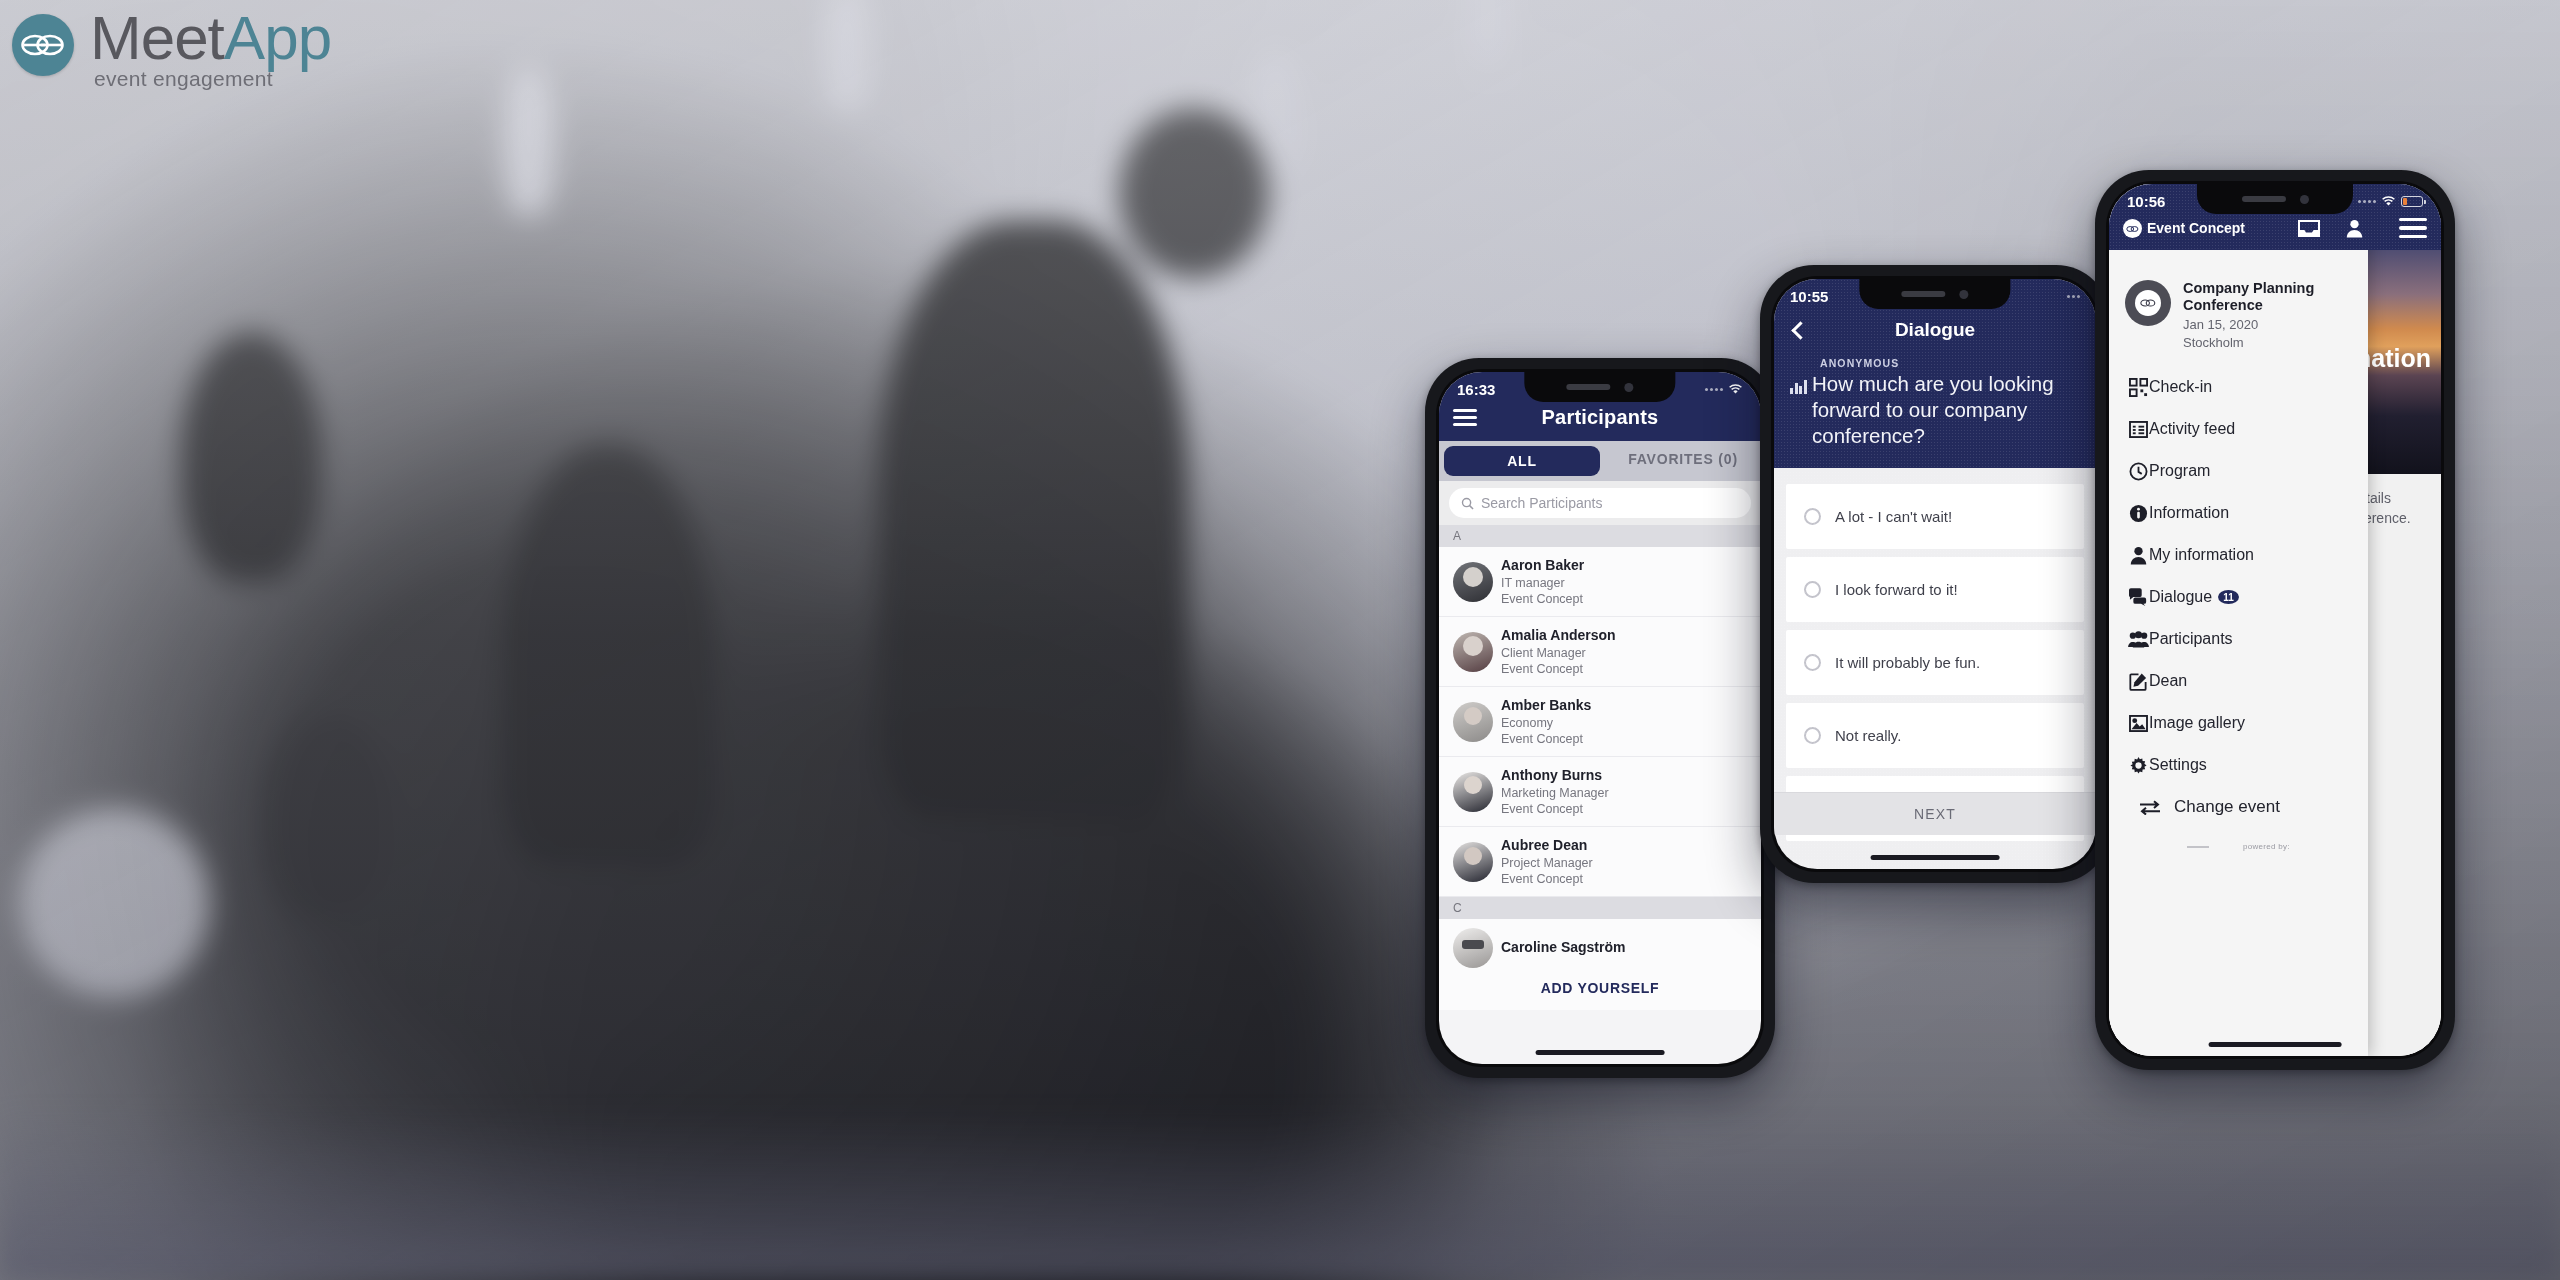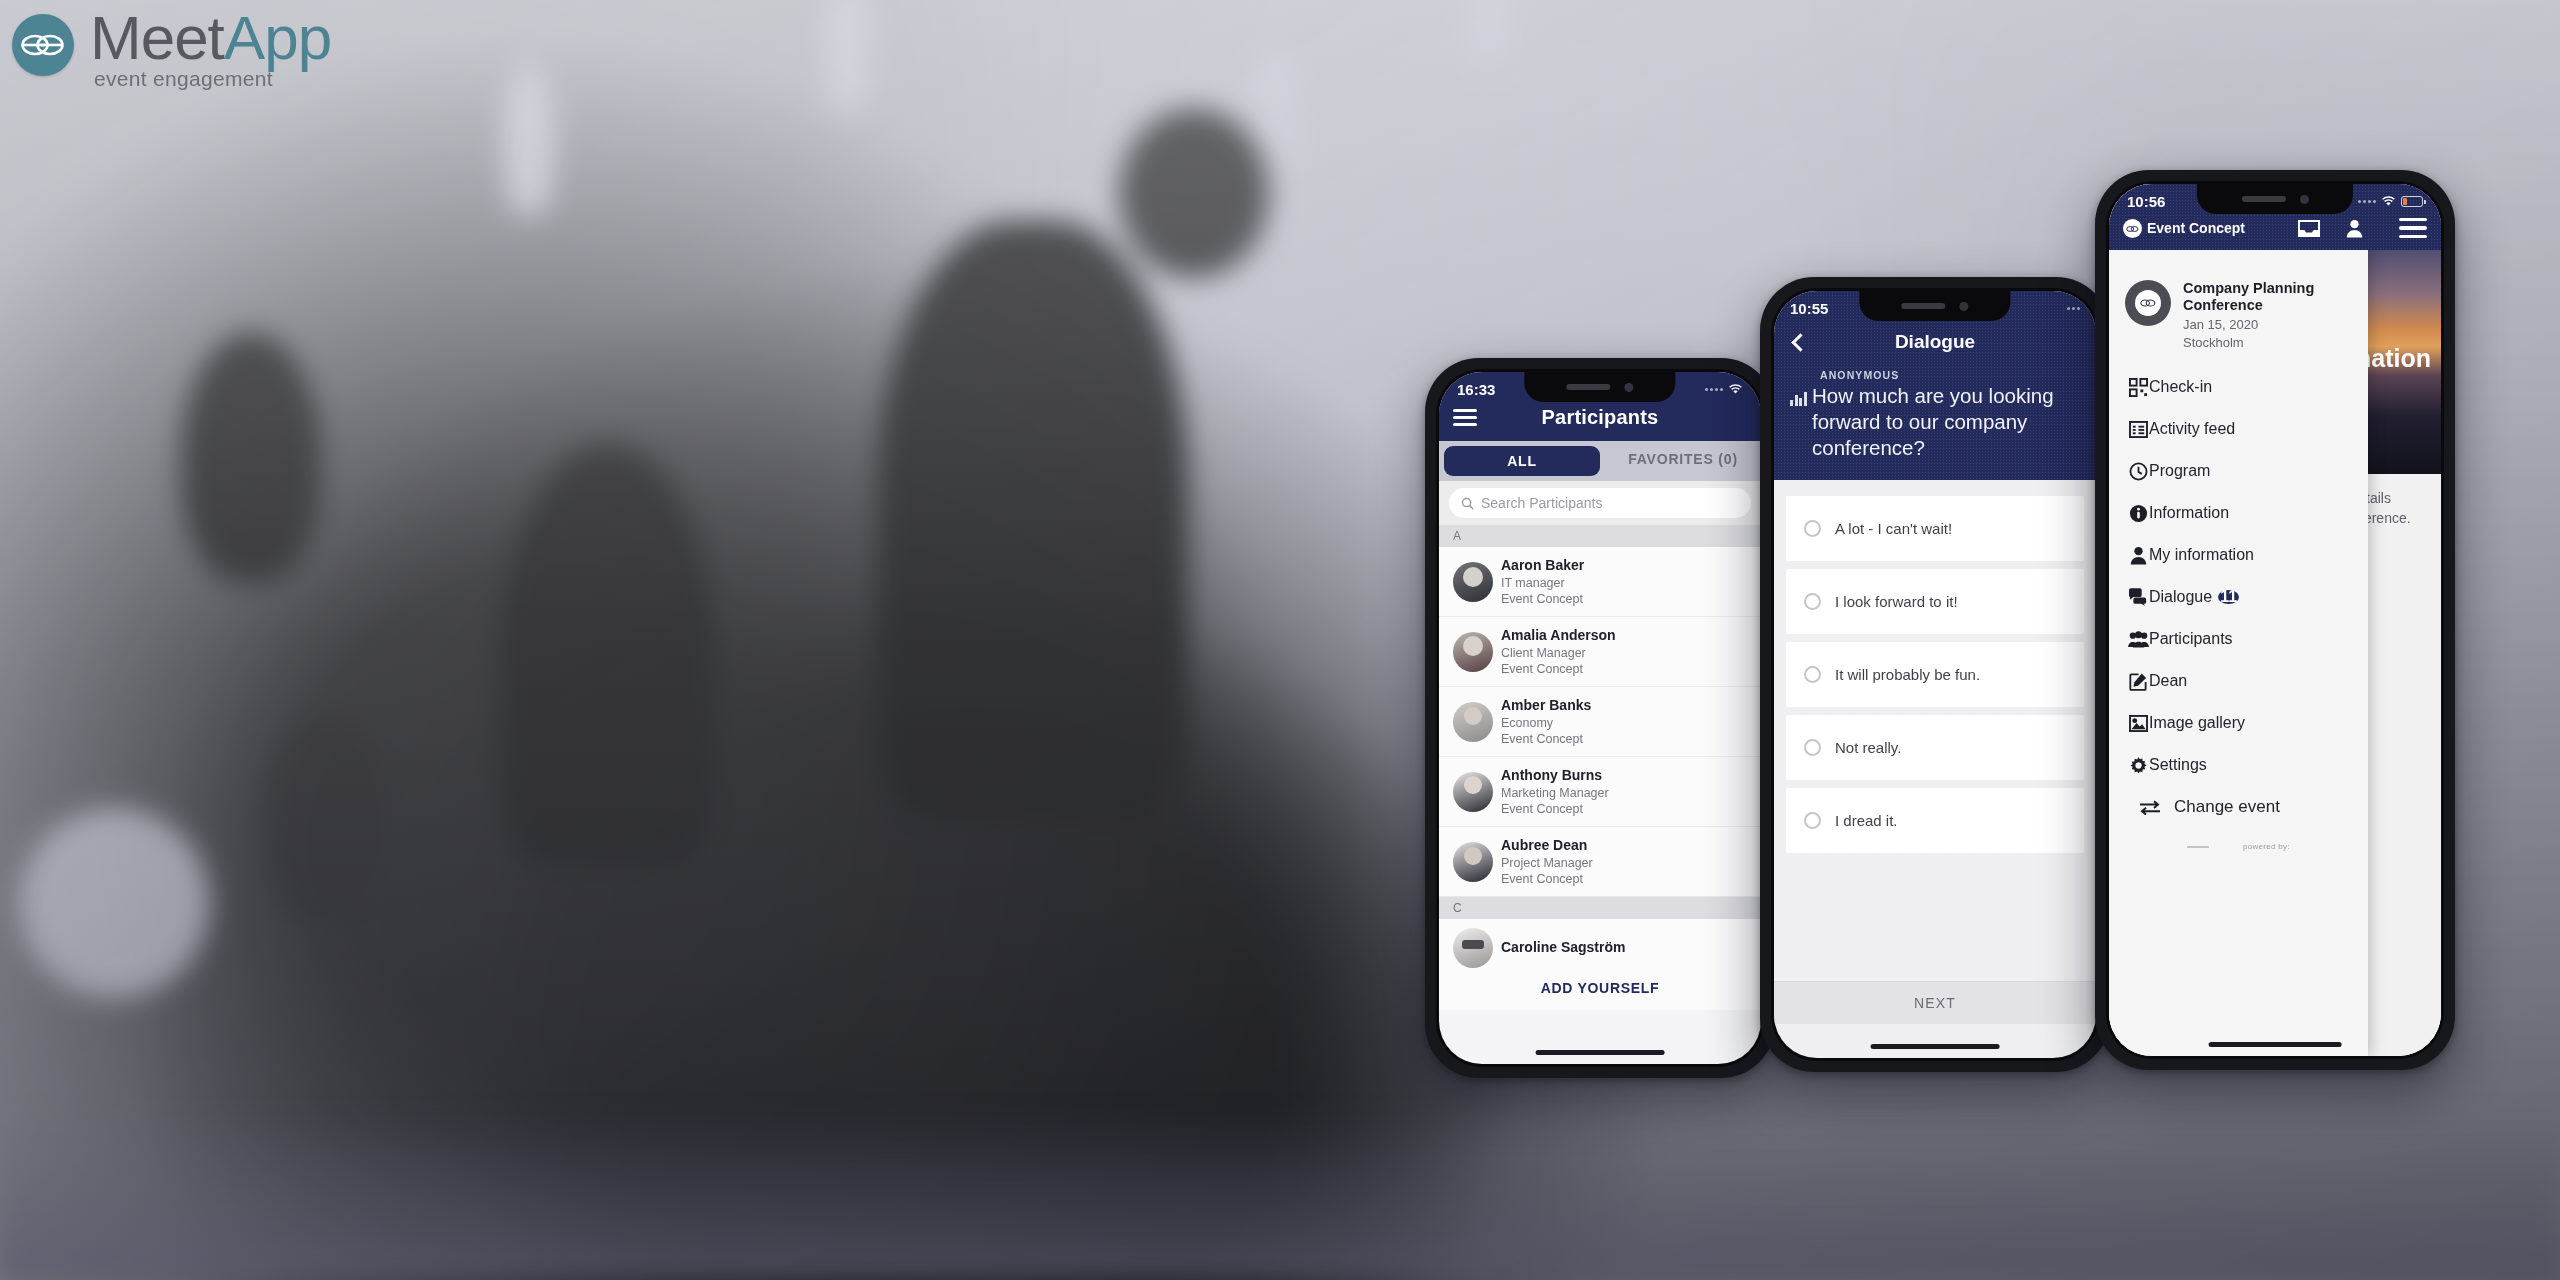--- a/index.html
+++ b/index.html
@@ -76,21 +76,21 @@
   .searchbox span.ph{color:#9a9aa4;font-size:14px;}
   .sec-head{background:#dcdce1;padding:4px 14px;font-size:12px;color:#76767e;}
   .prow{background:#fbfbfc;display:flex;align-items:center;gap:8px;padding:9px 14px;border-bottom:1px solid #eaeaee;}
   .av{width:40px;height:40px;border-radius:50%;flex:none;background:#b9bac4;overflow:hidden;position:relative;filter:grayscale(.55);}
   .av i{position:absolute;border-radius:50%;}
   .pname{font-size:14px;font-weight:700;color:#20212b;line-height:1.25;}
   .pmeta{font-size:12.5px;color:#76767f;line-height:1.3;}
   .addself{background:#fbfbfc;text-align:center;padding:10px 0 14px;font-size:14px;font-weight:700;letter-spacing:.7px;color:#232a5c;}
 
   
-  #phone-dialogue{left:1760px;top:277px;width:350px;height:795px;}
+  #phone-dialogue{left:1760px;top:265px;width:350px;height:618px;}
   #phone-dialogue .screen{background:#efeff1;}
   .dlg-top{background:#232a5c;padding:0 16px 18px;}
   .dlg-bar{display:flex;align-items:center;position:relative;height:34px;}
   .back{width:13px;height:13px;border-left:3.2px solid #fff;border-bottom:3.2px solid #fff;transform:rotate(45deg);margin-left:4px;cursor:pointer;}
   .dlg-bar .ttl{position:absolute;left:0;right:0;text-align:center;color:#fff;font-size:19px;font-weight:700;}
   .anon{color:#cdd0e4;font-size:10.5px;font-weight:700;letter-spacing:1.1px;margin:10px 0 2px 30px;}
   .qrow{display:flex;gap:5px;align-items:flex-start;}
   .qico{width:17px;height:15px;flex:none;margin-top:8px;display:flex;align-items:flex-end;gap:1.6px;}
   .qico i{display:block;width:3px;background:#dcdfee;}
   .qtext{color:#f2f3f8;font-size:20.5px;line-height:1.28;font-weight:400;}
@@ -112,21 +112,21 @@
   .ico-w{color:#fff;display:flex;align-items:center;}
   .drawer{position:absolute;left:0;top:0;bottom:0;width:78%;background:#f5f5f5;z-index:14;box-shadow:3px 0 14px rgba(0,0,0,.22);padding-top:84px;}
   .evt{display:flex;gap:12px;align-items:flex-start;padding:12px 16px 16px;}
   .evt-av{width:46px;height:46px;border-radius:50%;flex:none;overflow:hidden;position:relative;background:#4b4c5a;filter:grayscale(.4);}
   .evt-av .ring{position:absolute;left:50%;top:50%;transform:translate(-50%,-50%);width:26px;height:26px;border-radius:50%;background:#fff;display:flex;align-items:center;justify-content:center;}
   .evt-t{font-size:14.5px;font-weight:700;color:#1d1e28;line-height:1.18;}
   .evt-d,.evt-c{font-size:13px;color:#63646e;margin-top:3px;}
   .mi{display:flex;align-items:center;padding:10px 18px;}
   .mi .lbl{font-size:16px;color:#23242e;}
   .mi .mico{width:22px;height:22px;flex:none;display:flex;align-items:center;justify-content:center;color:#1d1e28;}
-  .badge{background:#232a5c;color:#fff;font-size:16px;font-weight:700;width:21px;height:14px;border-radius:50%;display:flex;align-items:center;justify-content:center;margin-left:6px;}
+  .badge{background:#232a5c;color:#fff;font-size:10px;font-weight:700;width:21px;height:14px;border-radius:50%;display:flex;align-items:center;justify-content:center;margin-left:6px;}
   .mi.change{padding-left:30px;gap:13px;}
   .mi.change .lbl{font-size:17px;}
   .powered{text-align:center;font-size:8px;color:#9a9aa2;margin-top:14px;letter-spacing:.3px;}
   .powered .pdash{display:inline-block;width:22px;height:2px;background:#c3c3c8;vertical-align:middle;margin-right:34px;}
 
   
   .behind{position:absolute;left:0;top:0;right:0;bottom:0;background:#f3f3f3;z-index:10;}
   .hero{position:absolute;left:0;right:0;top:0;height:290px;
     background:linear-gradient(180deg,#2b3a63 0%,#4d4c72 22%,#8a6f7c 38%,#d08a4e 50%,#e0a05c 56%,#5b4452 66%,#211f30 80%,#12121c 100%);}
   .hero .cap{position:absolute;right:10px;top:160px;color:#fff;font-size:25px;font-weight:700;}

